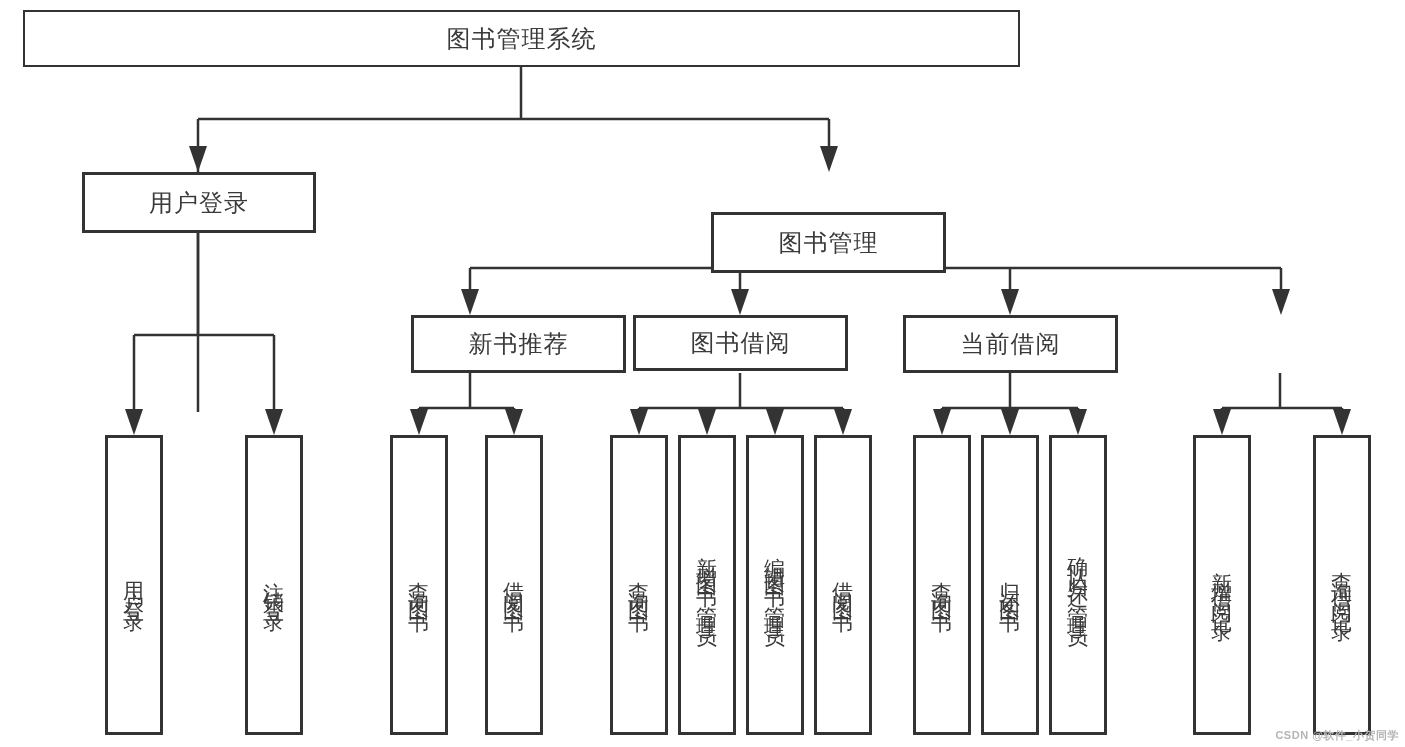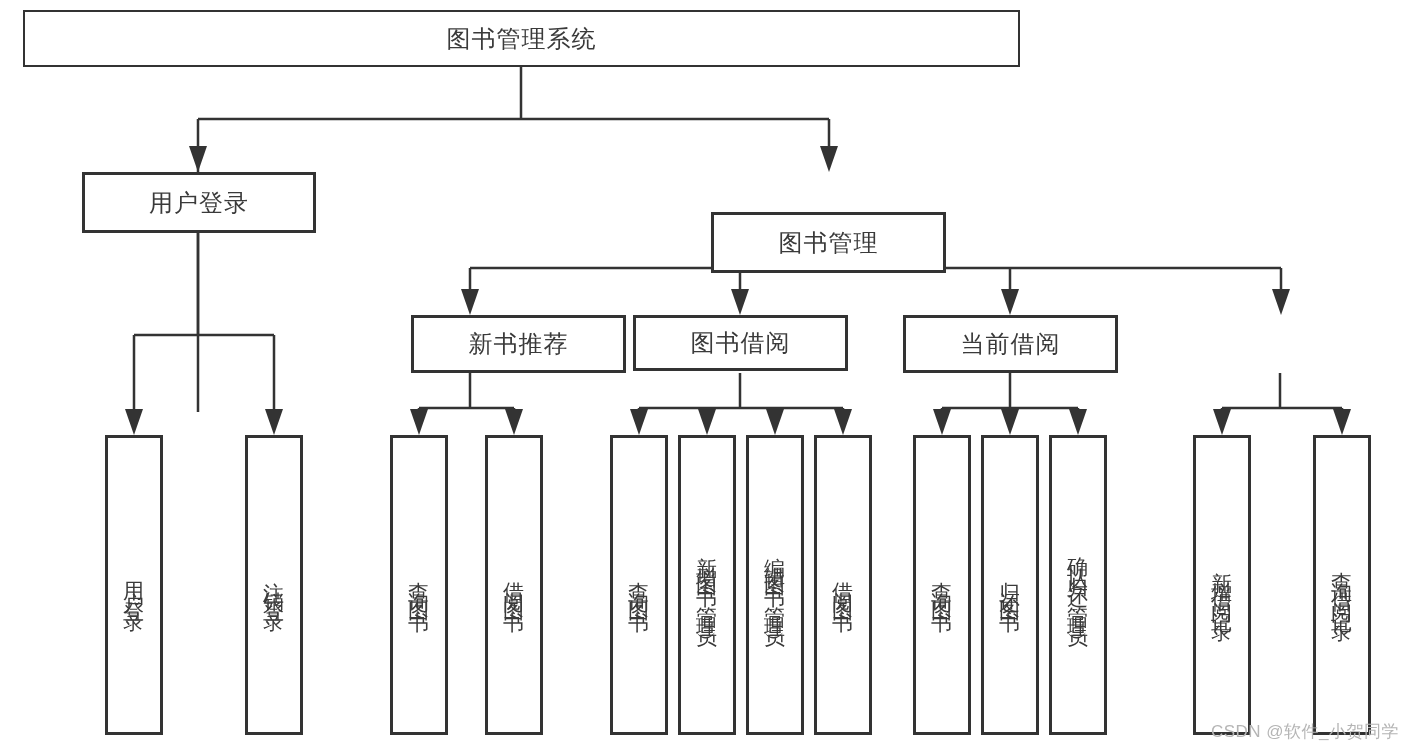--- a/index.html
+++ b/index.html
@@ -48,24 +48,25 @@
     text-orientation: mixed;
     font-size: 21px;
     letter-spacing: 10px;
     line-height: 1;
     white-space: nowrap;
   }
   .watermark {
     position: absolute;
     right: 6px;
     bottom: 4px;
-    font-size: 17px;
+    font-size: 11px;
     color: #b5b5b5;
     letter-spacing: 0.5px;
     background: transparent;
+    font-weight: bold;
   }
 </style>
 </head>
 <body>
 
 <div class="canvas">
 
   <svg class="wires" width="1405" height="747" viewBox="0 0 1405 747" xmlns="http://www.w3.org/2000/svg">
     <g stroke="#333333" stroke-width="2.5" fill="none">
 

